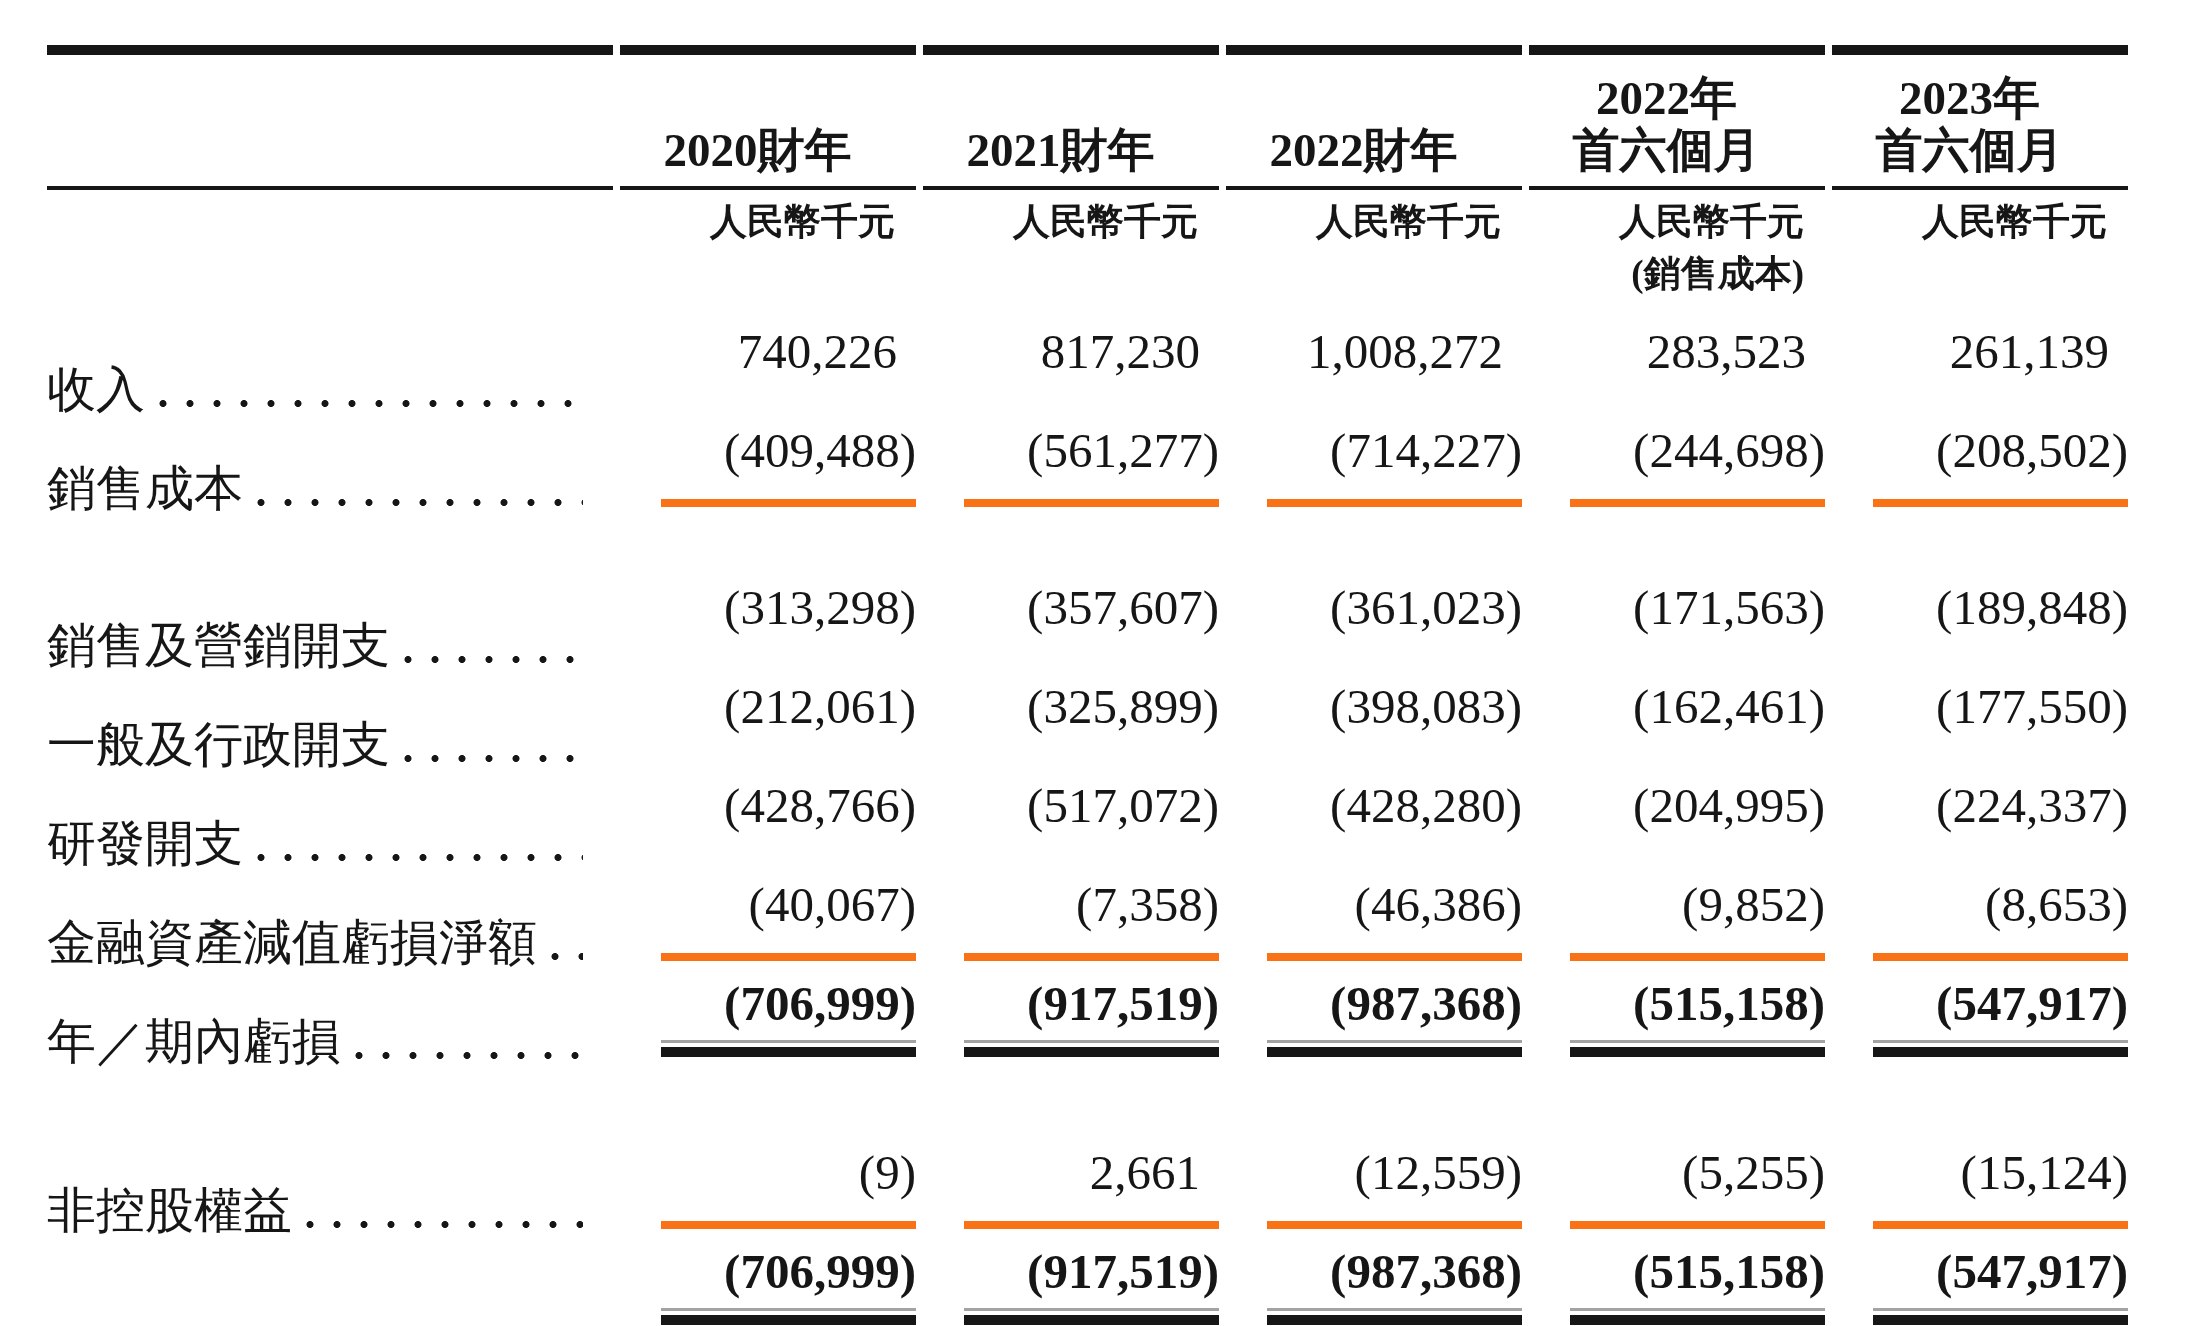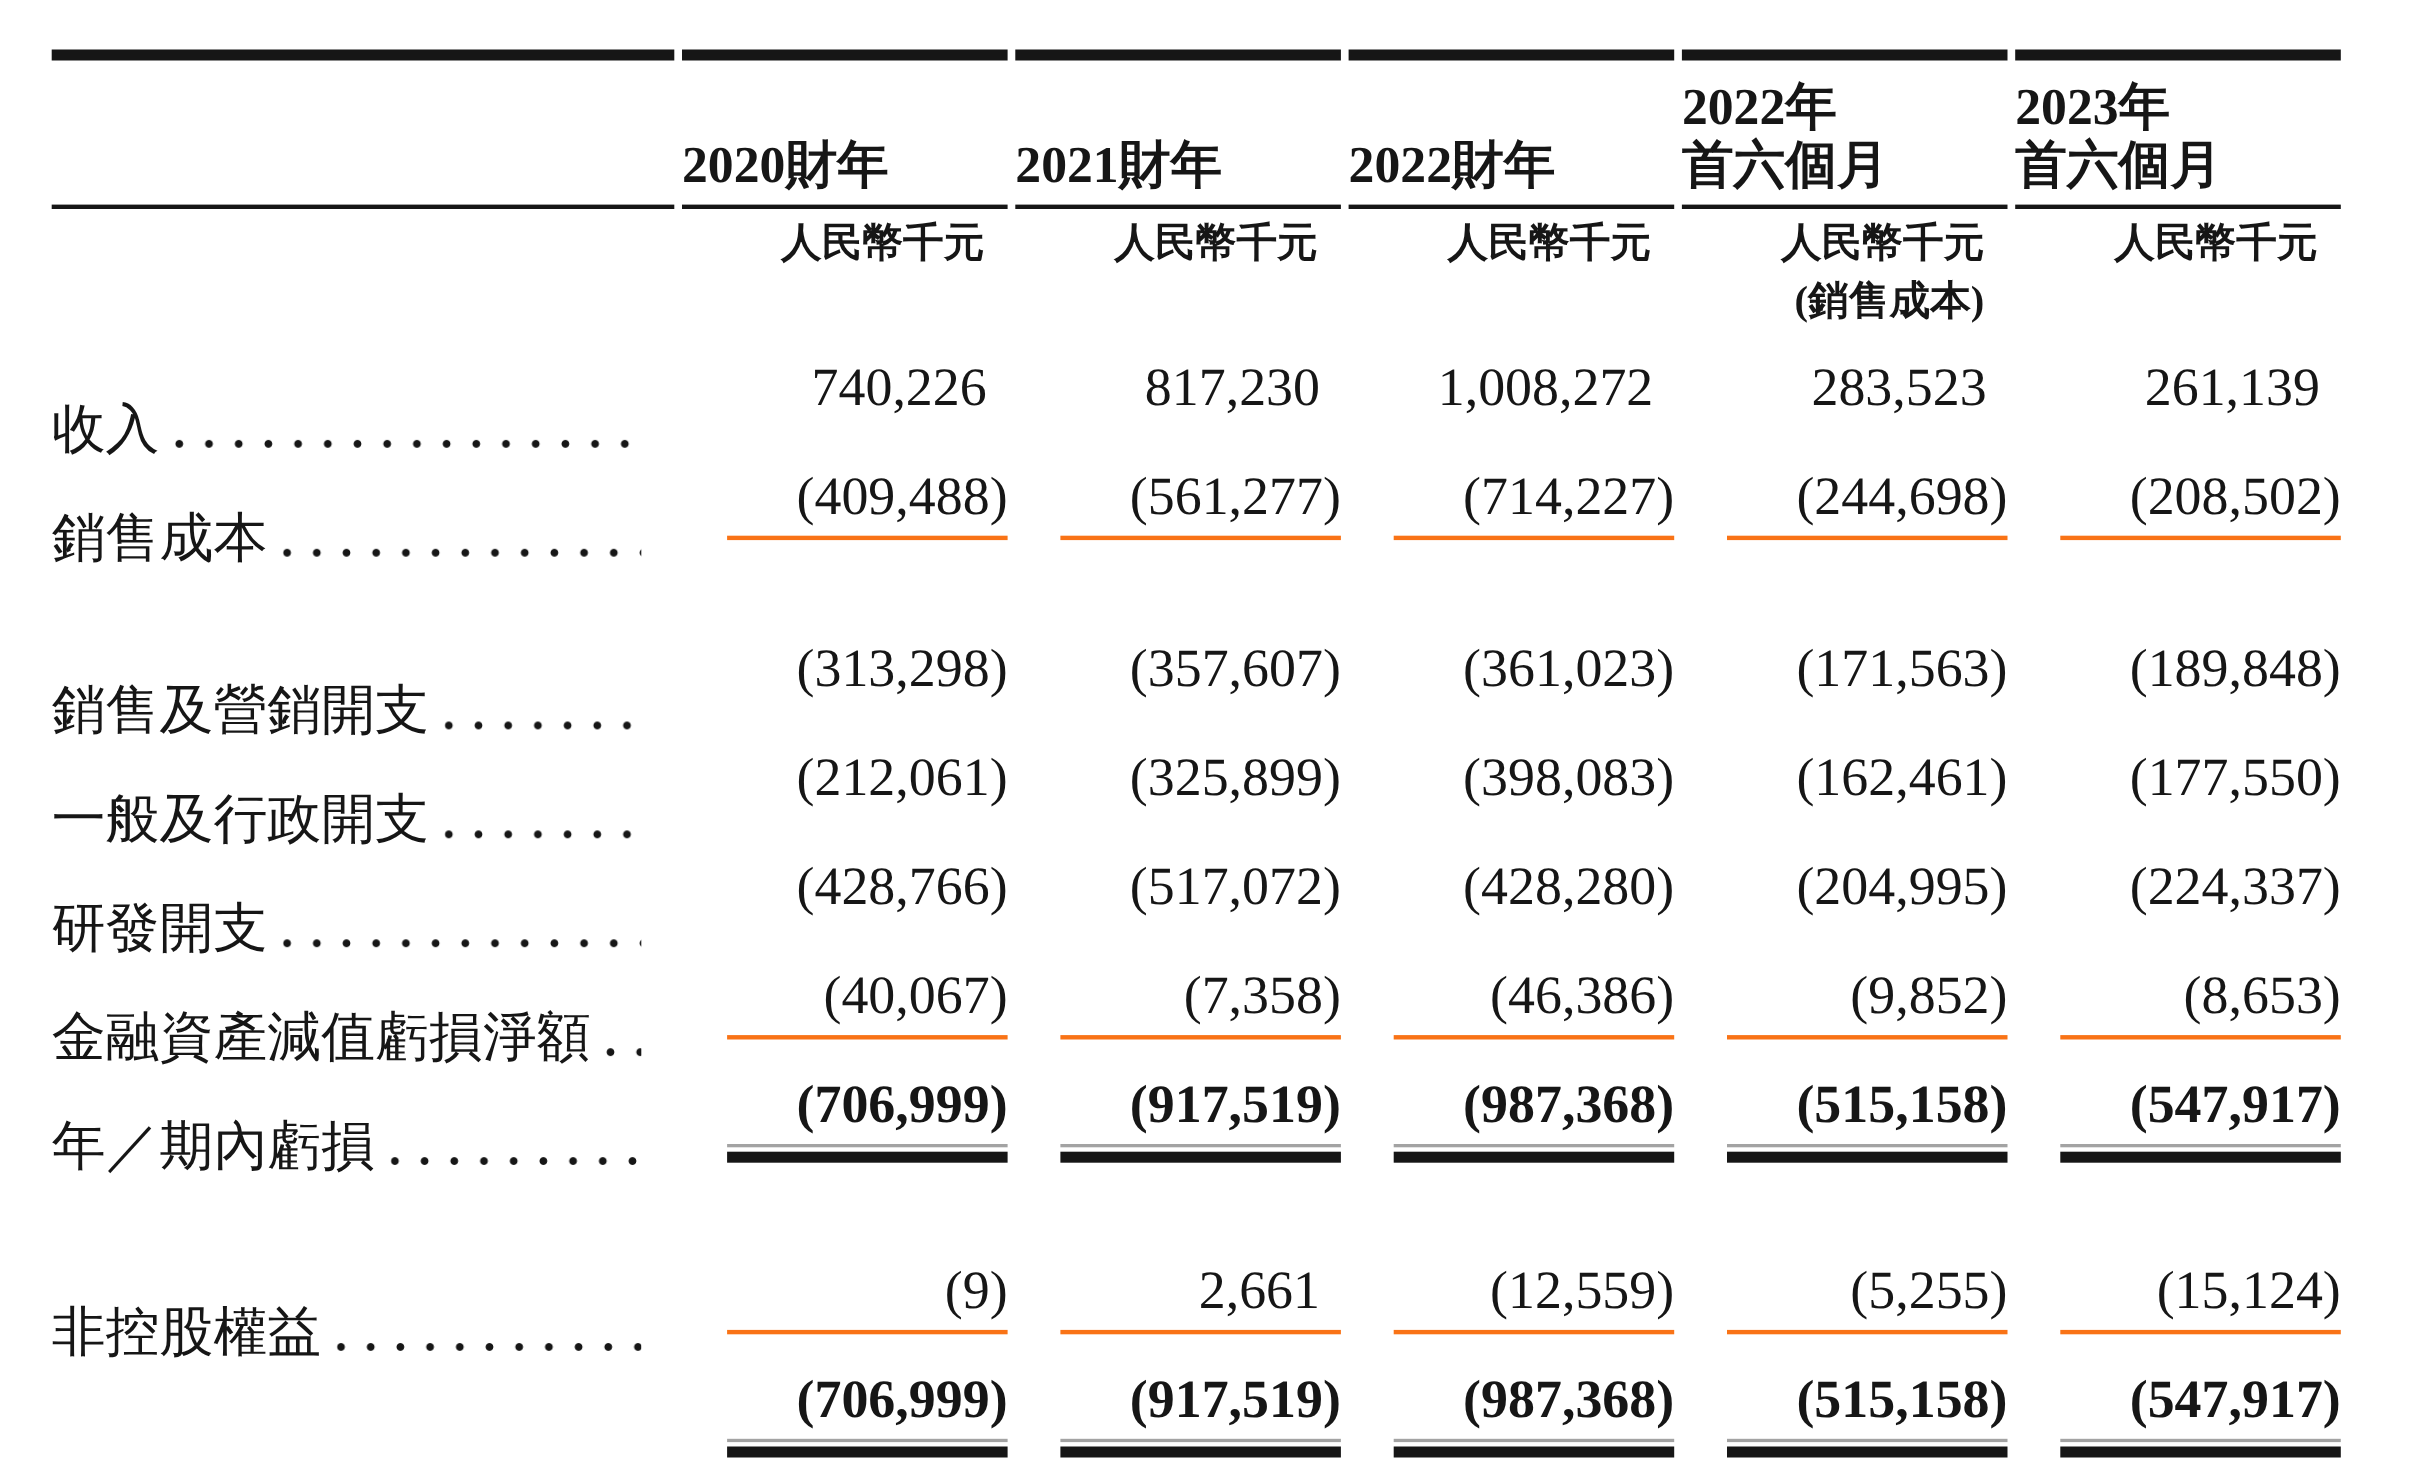--- a/index.html
+++ b/index.html
@@ -15,21 +15,21 @@
   col.lab{width:566px;}
   col.c{width:296px;}
   td{margin:0;}
   
   tr.bar td{border-top:10px solid #161616;height:0;line-height:0;padding:0;font-size:0;}
   
   tr.botbar td{border-top:4px solid #161616;height:0;line-height:0;padding:0;font-size:0;}
   
   tr.yh{height:135px;}
   tr.yh td{
-    vertical-align:bottom;text-align:left;font-weight:bold;
+    vertical-align:bottom;text-align:center;font-weight:bold;
     border-bottom:4px solid #161616;padding:0 21px 10px 0;
     line-height:52px;font-size:47px;
   }
   tr.yh td.labcell{padding:0;}
   .yr-top,.yr-bot{white-space:nowrap;}
   
   tr.sub{height:131px;}
   tr.sub td{
     vertical-align:top;text-align:right;font-weight:bold;
     padding:6px 21px 0 0;line-height:52px;font-size:37px;
@@ -49,21 +49,21 @@
     background-image:radial-gradient(circle at 4px 4.5px,#161616 3.1px,transparent 3.9px);
     background-size:27px 9px;background-repeat:repeat-x;
   }
   td.num{text-align:right;padding:0 3px 0 0;}
   .val{
     display:inline-block;box-sizing:border-box;width:255px;
     text-align:right;line-height:61px;white-space:nowrap;
   }
   .val.np{padding-right:19px;}
   
-  tr.ru td.num .val{border-bottom:4px solid #f97316;padding-bottom:6px;}
+  tr.ru td.num .val{border-bottom:8px solid #f97316;padding-bottom:18px;}
   
   tr.rd td.num .val{border-bottom:3px solid #a3a3a3;padding-bottom:6px;position:relative;font-weight:bold;}
   tr.rd td.num .val::after{
     content:"";position:absolute;left:0;right:0;bottom:-17px;height:10px;background:#161616;
   }
   tr.sp td{padding:0;height:100%;}
   tr.sp1{height:58px;}
   tr.sp2{height:70px;}
 </style>
 </head>

